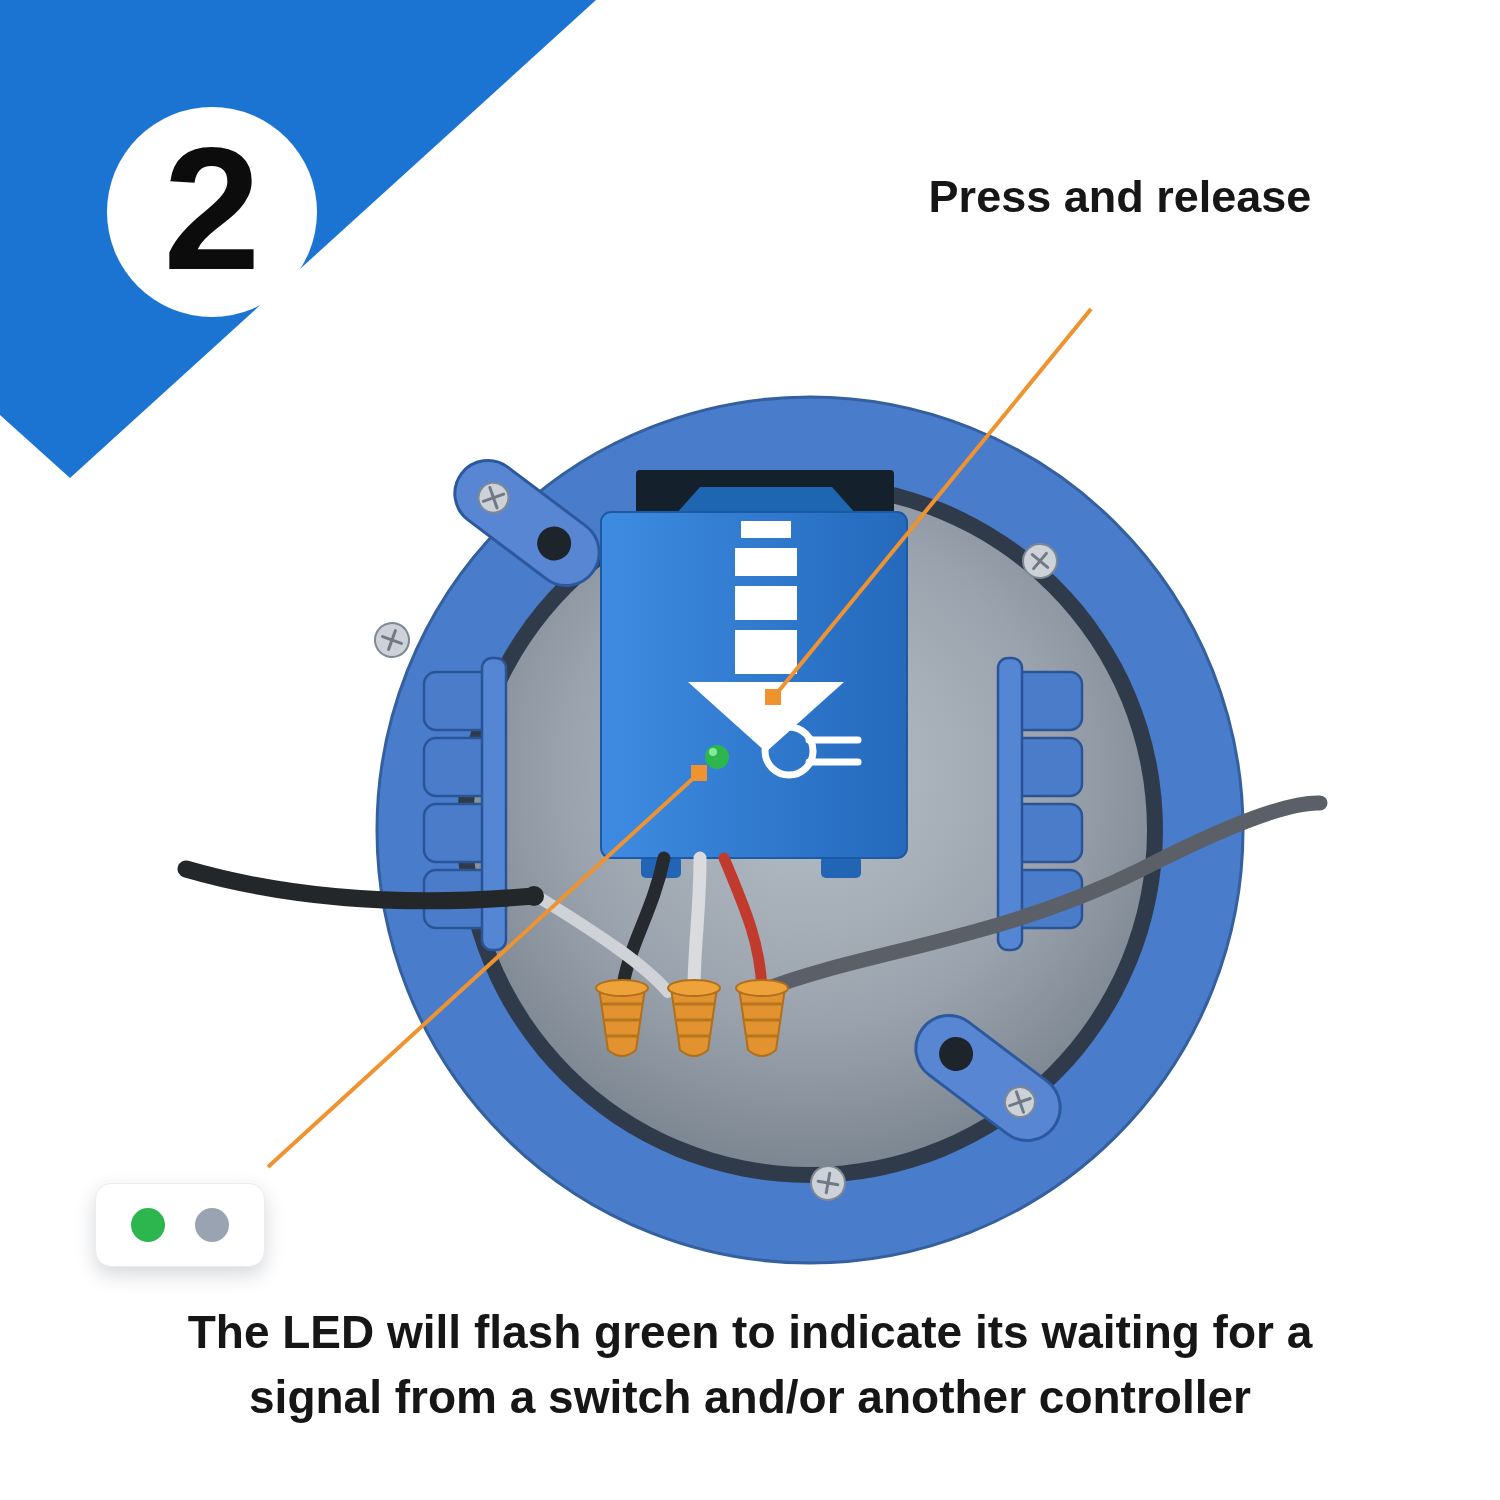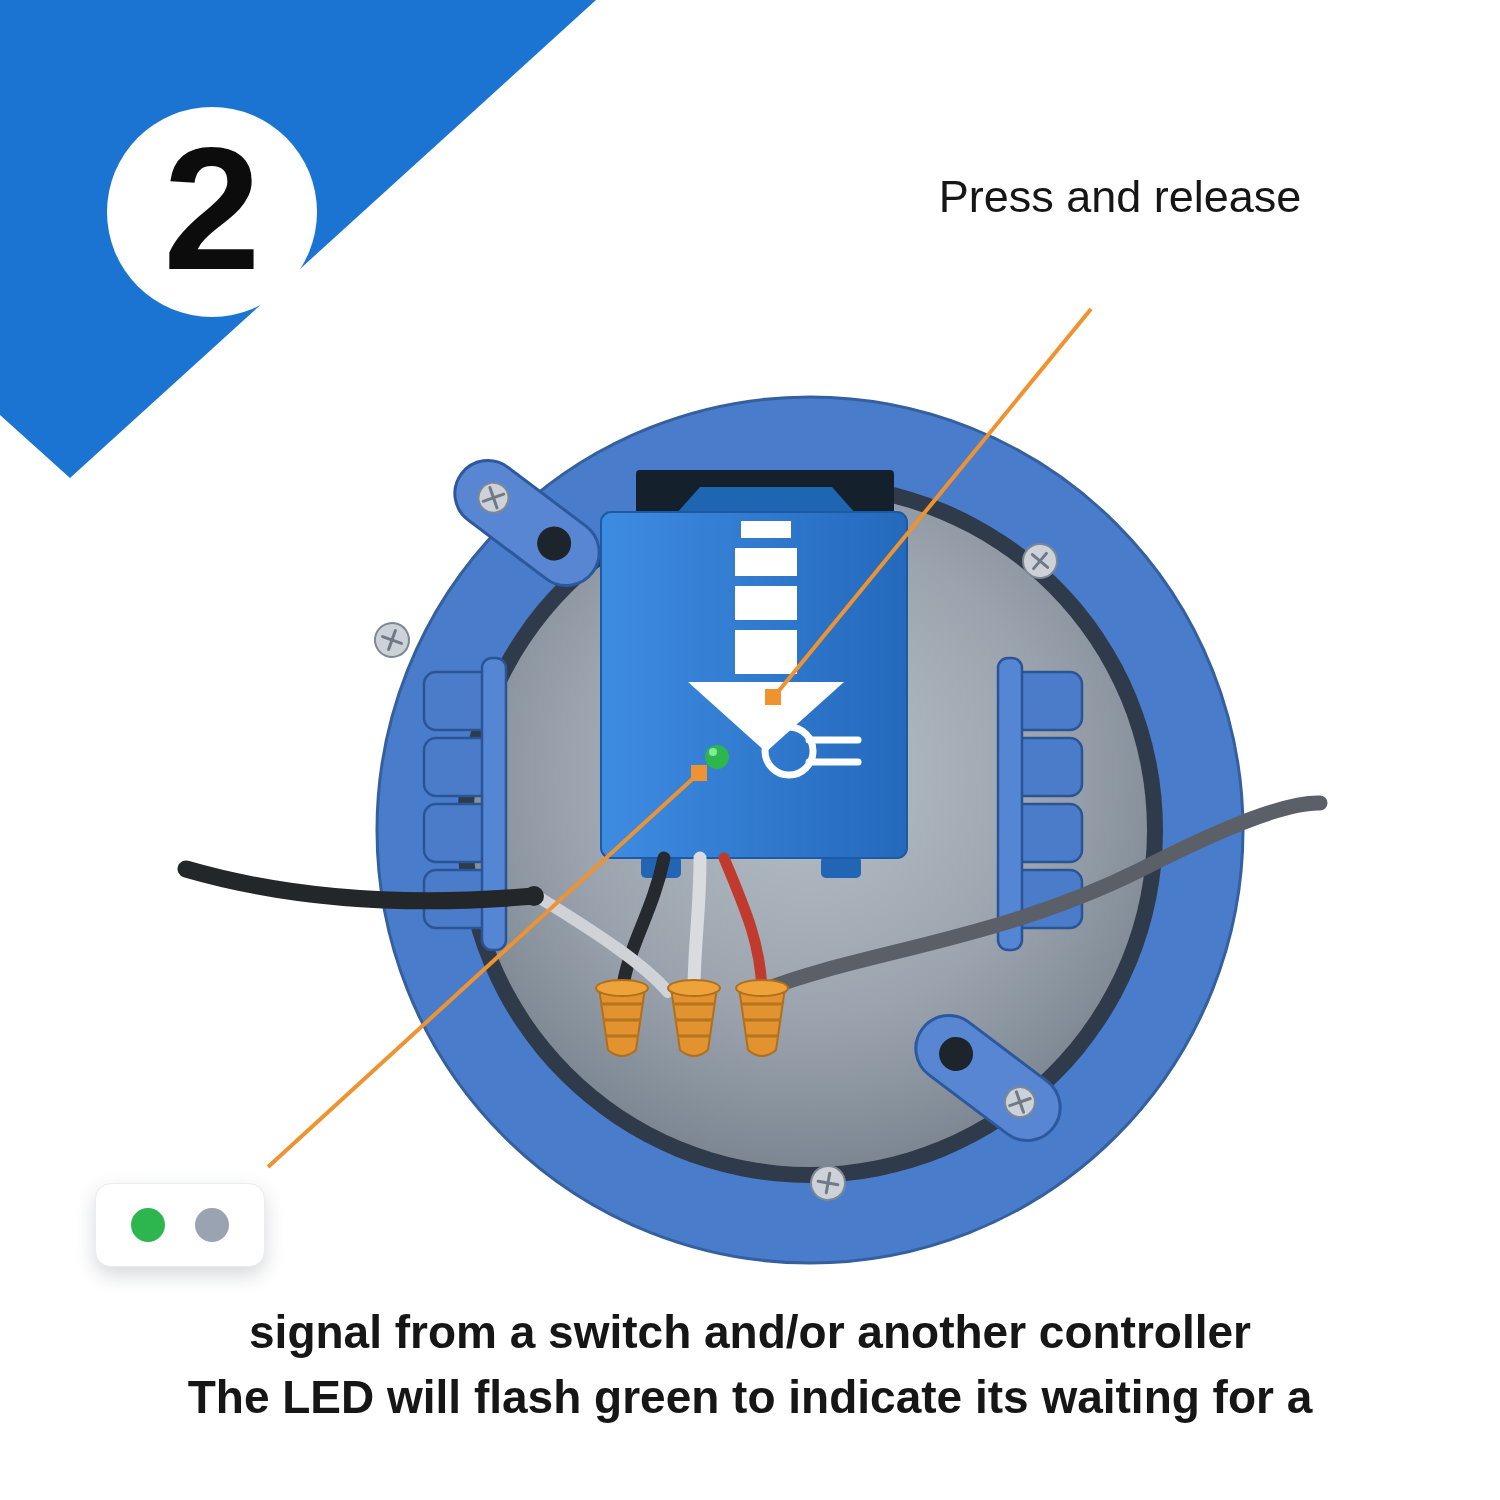--- a/index.html
+++ b/index.html
@@ -45,21 +45,21 @@
   .overlay{position:absolute;z-index:2;}
   .step-badge{
     left:107px;top:107px;width:210px;height:210px;border-radius:50%;
     background:#ffffff;display:flex;align-items:center;justify-content:center;
   }
   .step-badge .num{
     font-size:175px;font-weight:700;color:#0c0c0c;line-height:1;transform:translateY(-4px);
   }
   .callout{
     left:860px;top:168px;width:520px;text-align:center;
-    font-size:45px;font-weight:400;color:var(--text-black);line-height:1.3;
+    font-size:45px;font-weight:700;color:var(--text-black);line-height:1.3;
   }
   .caption{
     left:0;top:1300px;width:1500px;text-align:center;
     font-size:46px;font-weight:700;color:var(--text-black);line-height:1.42;
   }
   .led-card{
     left:95px;top:1183px;width:168px;height:82px;background:#ffffff;border-radius:16px;
     border:1px solid #ececec;box-shadow:0 8px 20px rgba(30,40,60,0.18);
     display:flex;align-items:center;justify-content:center;gap:30px;
   }
@@ -220,17 +220,17 @@
   <div class="overlay callout">
     <div>Press and release</div>
   </div>
 
   <div class="overlay led-card">
     <span class="led-dot dot-green"></span>
     <span class="led-dot dot-gray"></span>
   </div>
 
   <div class="overlay caption">
+    <div>The LED will flash green to indicate its waiting for a</div>
     <div>signal from a switch and/or another controller</div>
-    <div>The LED will flash green to indicate its waiting for a</div>
   </div>
 
 </div>
 
 </body></html>

